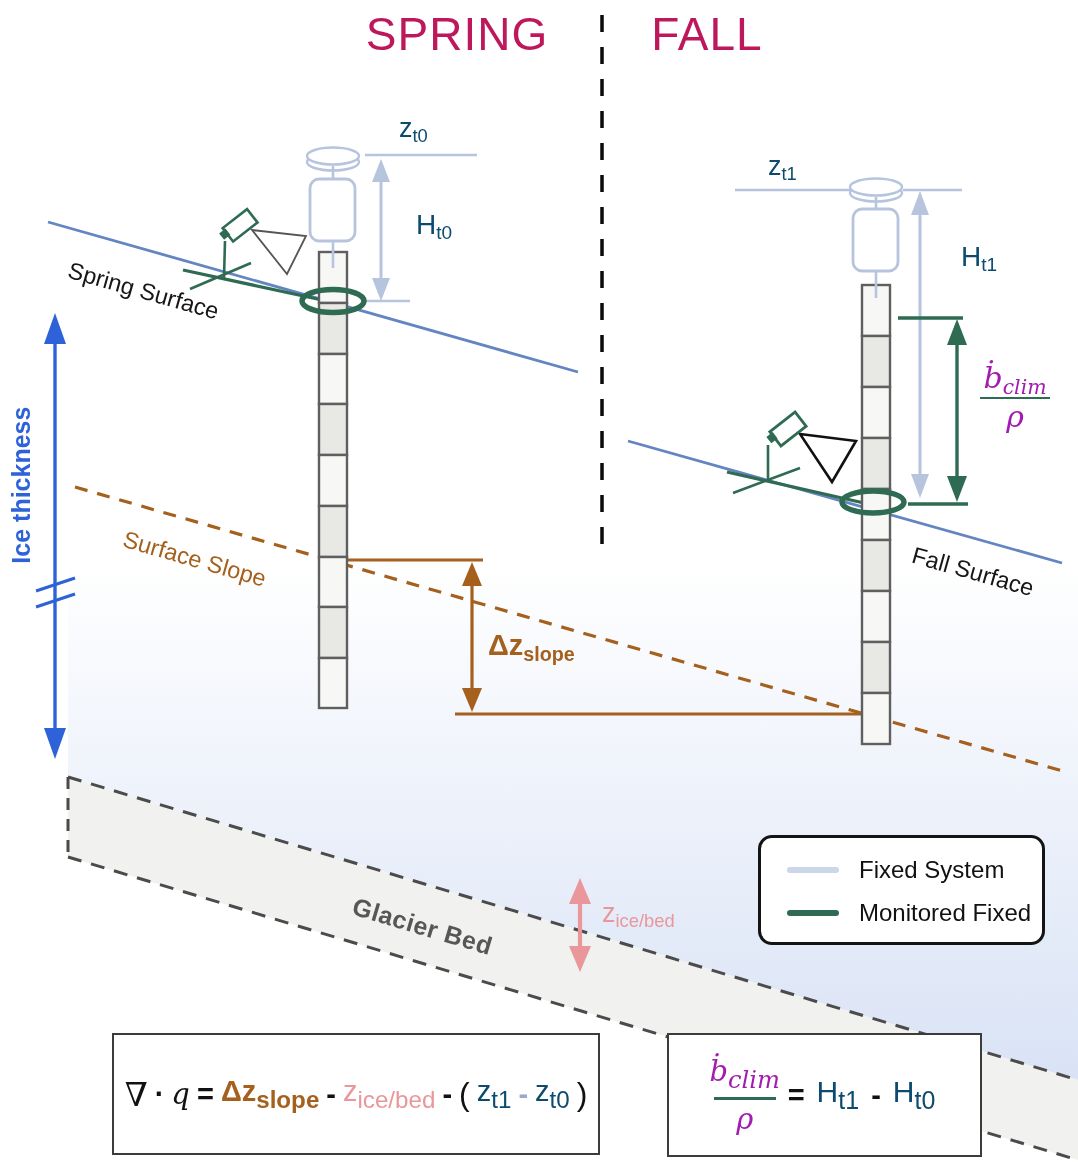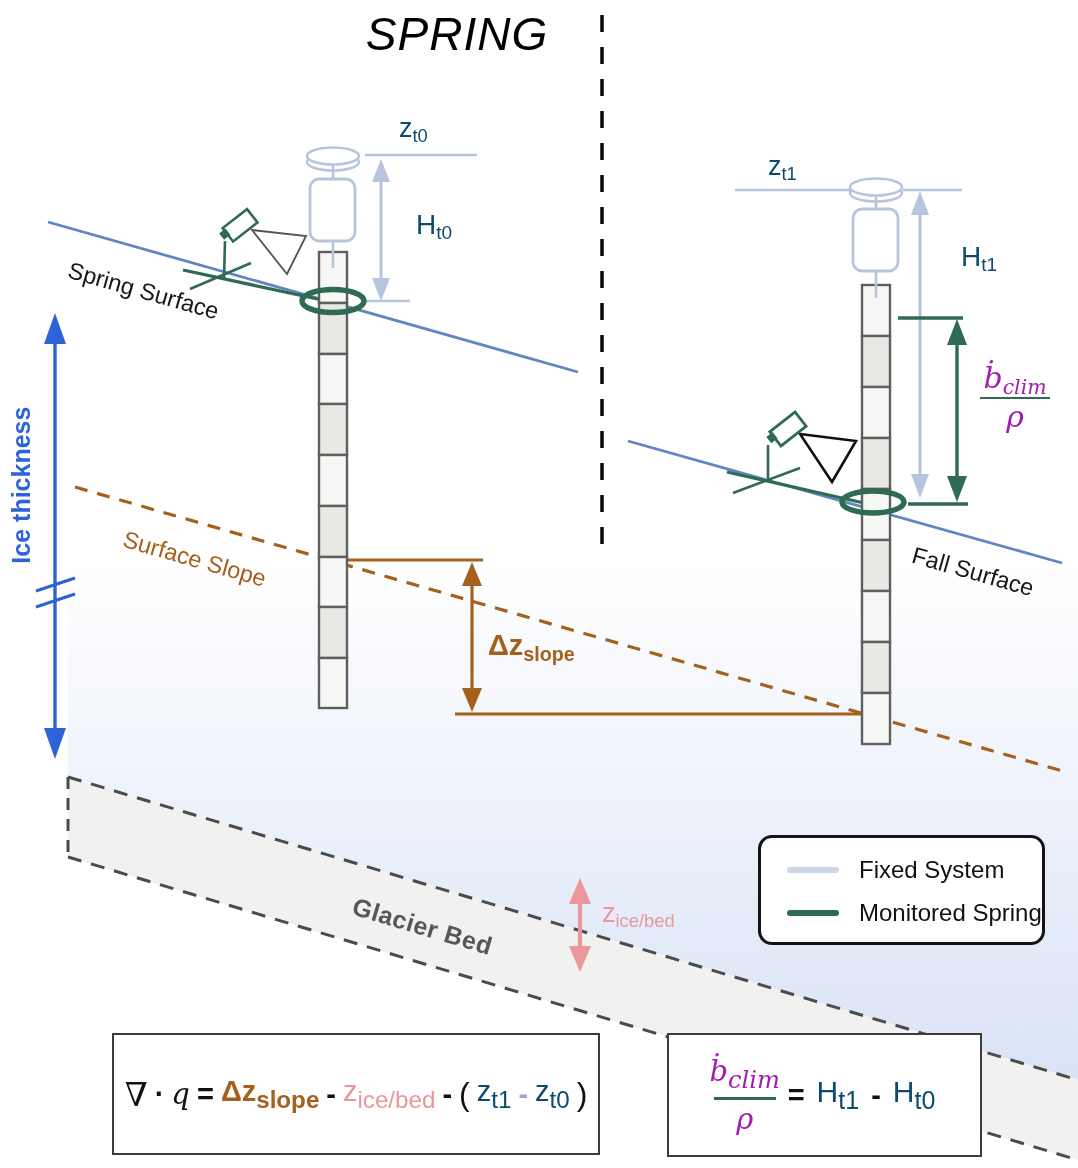--- a/index.html
+++ b/index.html
@@ -2,21 +2,21 @@
 <html><head>
 <meta charset="utf-8">
 <style>
   html,body{margin:0;padding:0;background:#fff;}
   #stage{position:relative;width:1078px;height:1168px;background:#fff;overflow:hidden;
          font-family:"Liberation Sans",sans-serif;}
   #stage svg{position:absolute;left:0;top:0;}
   .lbl{position:absolute;white-space:nowrap;line-height:1.05;}
   .lbl sub{font-size:.68em;vertical-align:-0.28em;line-height:0;}
   .periw{color:#0c4a6e;font-weight:500;}
-  .title{font-size:46px;font-weight:500;color:#000000;letter-spacing:1px;transform:translateX(-50%);font-style:italic;}
+  .title{font-size:46px;font-weight:500;color:#be185d;letter-spacing:1px;transform:translateX(-50%);}
   .rot{transform-origin:left top;}
   .math{font-family:"DejaVu Serif",serif;}
   .frac{display:inline-flex;flex-direction:column;align-items:center;}
   .frac .bar{height:2.5px;background:#2e6b52;width:100%;margin:3px 0 2px 0;align-self:stretch;}
   .frac .num,.frac .den{font-family:"DejaVu Serif",serif;font-style:italic;color:#a21caf;}
   .frac .num sub{font-style:italic;}
   
   .legend{position:absolute;left:758px;top:835px;width:287px;height:110px;background:#fff;
           border:3px solid #141414;border-radius:14px;box-sizing:border-box;
           display:flex;flex-direction:column;justify-content:center;gap:15px;padding:2px 0 0 26px;}
@@ -172,20 +172,21 @@
     <ellipse cx="876" cy="187" rx="26" ry="8.5" stroke-width="2.4"></ellipse>
     <line x1="876" y1="197" x2="876" y2="209" stroke-width="2.6"></line>
     <rect x="853" y="209" width="45" height="62" rx="9" stroke-width="2.8"></rect>
   </g>
 
   <ellipse cx="333" cy="301" rx="31" ry="11.5" fill="none" stroke="#2e6b52" stroke-width="5.5"></ellipse>
   <ellipse cx="873" cy="502" rx="31" ry="11" fill="none" stroke="#2e6b52" stroke-width="5.5"></ellipse>
 </svg>
 
 <div class="lbl title" style="left:457px;top:10px;">SPRING</div>
+<div class="lbl title" style="left:707px;top:10px;">FALL</div>
 
 <div class="lbl periw" style="left:399px;top:114px;font-size:27px;">
   <span>z</span><sub>t0</sub></div>
 <div class="lbl periw" style="left:416px;top:210px;font-size:28px;">
   <span>H</span><sub>t0</sub></div>
 <div class="lbl periw" style="left:768px;top:152px;font-size:27px;">
   <span>z</span><sub>t1</sub></div>
 <div class="lbl periw" style="left:961px;top:242px;font-size:28px;">
   <span>H</span><sub>t1</sub></div>
 
@@ -206,21 +207,21 @@
 <div class="lbl" style="left:602px;top:899px;font-size:27px;font-weight:500;color:#e9979b;">
   <span>z</span><sub>ice/bed</sub></div>
 
 <div class="legend">
   <div class="row">
     <span class="swatch" style="background: rgb(204, 214, 233);"></span>
     <span class="txt">Fixed System</span>
   </div>
   <div class="row">
     <span class="swatch" style="background: rgb(46, 107, 82);"></span>
-    <span class="txt">Monitored Spring</span>
+    <span class="txt">Monitored Fixed</span>
   </div>
 </div>
 
 <div class="fbox fbox1">
   <span class="math" style="font-size:33px;">∇</span>
   <span class="bold">·</span>
   <span class="math" style="font-style:italic;">q</span>
   <span style="font-weight:600;">=</span>
   <span class="brown">
     <span>Δz</span><sub>slope</sub></span>

